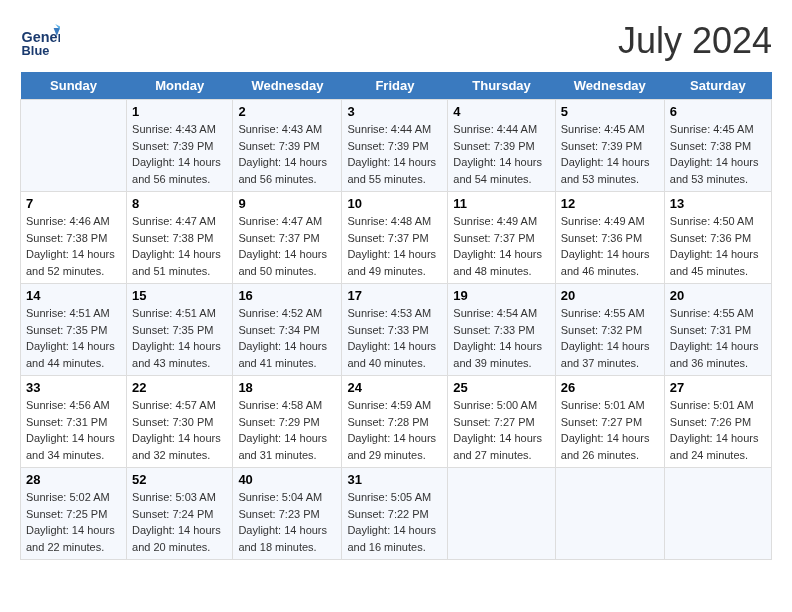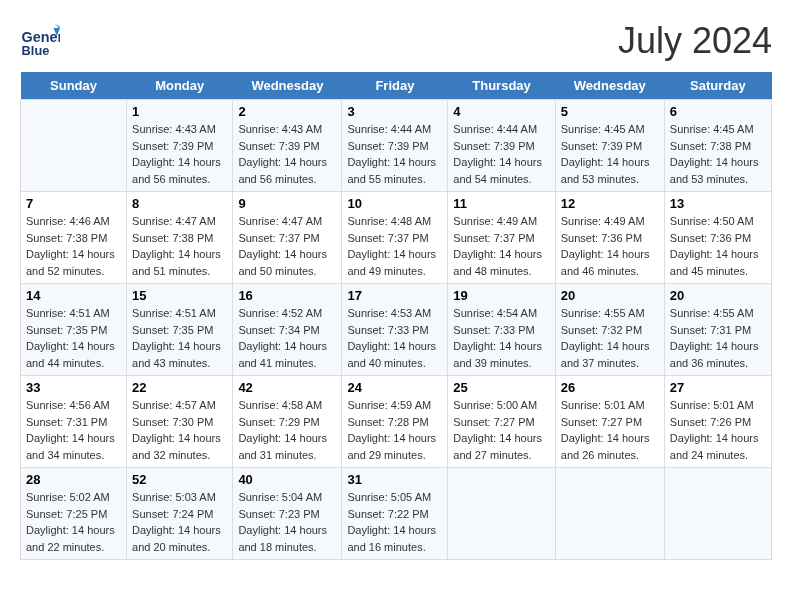--- a/index.html
+++ b/index.html
@@ -193,21 +193,21 @@
       <tr>
         <td>
           <span class="day-number">33</span>
           <div class="day-info">Sunrise: 4:56 AM<br>Sunset: 7:31 PM<br>Daylight: 14 hours<br>and 34 minutes.</div>
         </td>
         <td>
           <span class="day-number">22</span>
           <div class="day-info">Sunrise: 4:57 AM<br>Sunset: 7:30 PM<br>Daylight: 14 hours<br>and 32 minutes.</div>
         </td>
         <td>
-          <span class="day-number">42</span>
+          <span class="day-number">18</span>
           <div class="day-info">Sunrise: 4:58 AM<br>Sunset: 7:29 PM<br>Daylight: 14 hours<br>and 31 minutes.</div>
         </td>
         <td>
           <span class="day-number">24</span>
           <div class="day-info">Sunrise: 4:59 AM<br>Sunset: 7:28 PM<br>Daylight: 14 hours<br>and 29 minutes.</div>
         </td>
         <td>
           <span class="day-number">25</span>
           <div class="day-info">Sunrise: 5:00 AM<br>Sunset: 7:27 PM<br>Daylight: 14 hours<br>and 27 minutes.</div>
         </td>

